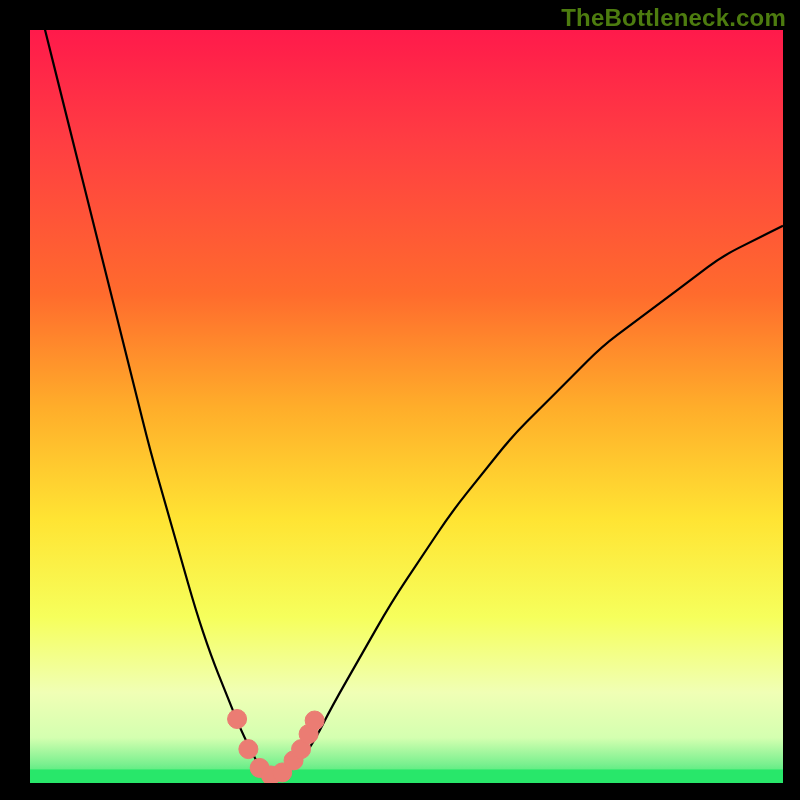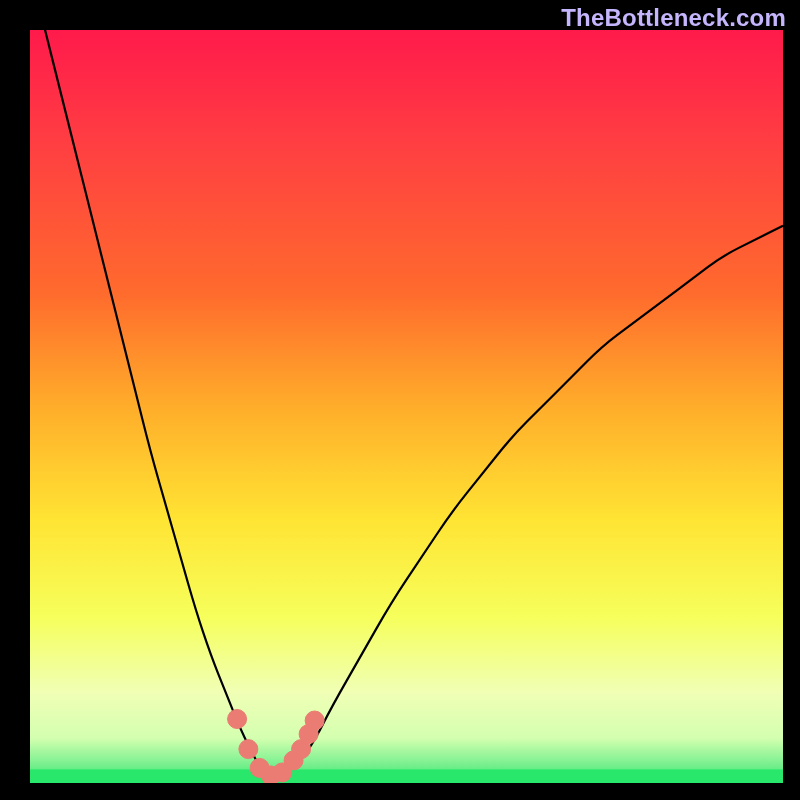--- a/index.html
+++ b/index.html
@@ -15,21 +15,21 @@
     position: absolute;
     top: 0;
     left: 0;
     width: 800px;
     height: 800px;
   }
   .watermark {
     position: absolute;
     top: 4px;
     right: 14px;
-    color: #c4b5fd;
+    color: #4d7c0f;
     font-size: 24px;
     font-weight: 600;
     letter-spacing: 0.2px;
     user-select: none;
   }
 </style>
 </head>
 <body>
 
 <svg class="frame" viewBox="0 0 800 800" xmlns="http://www.w3.org/2000/svg">

